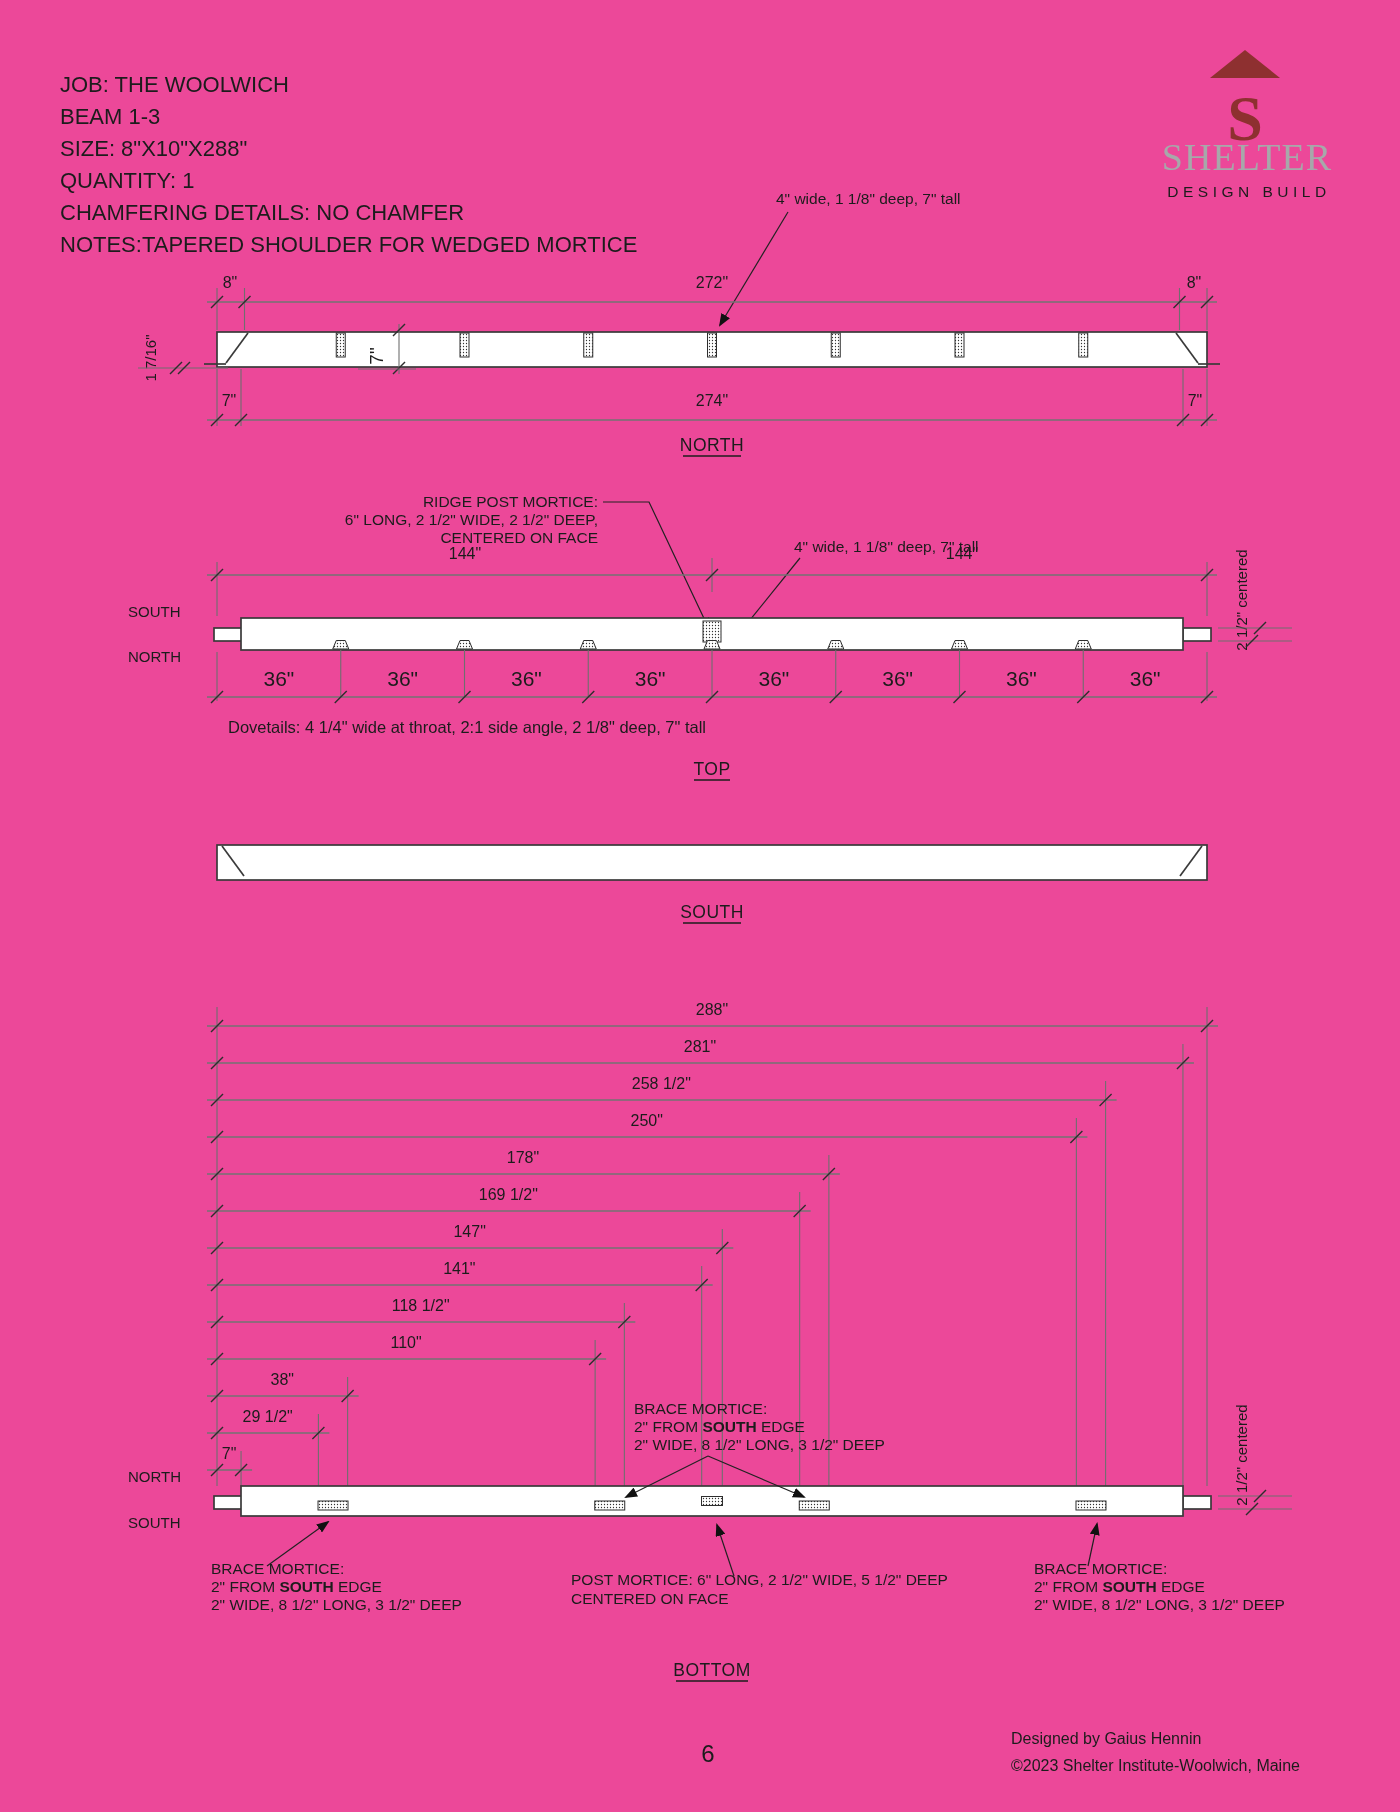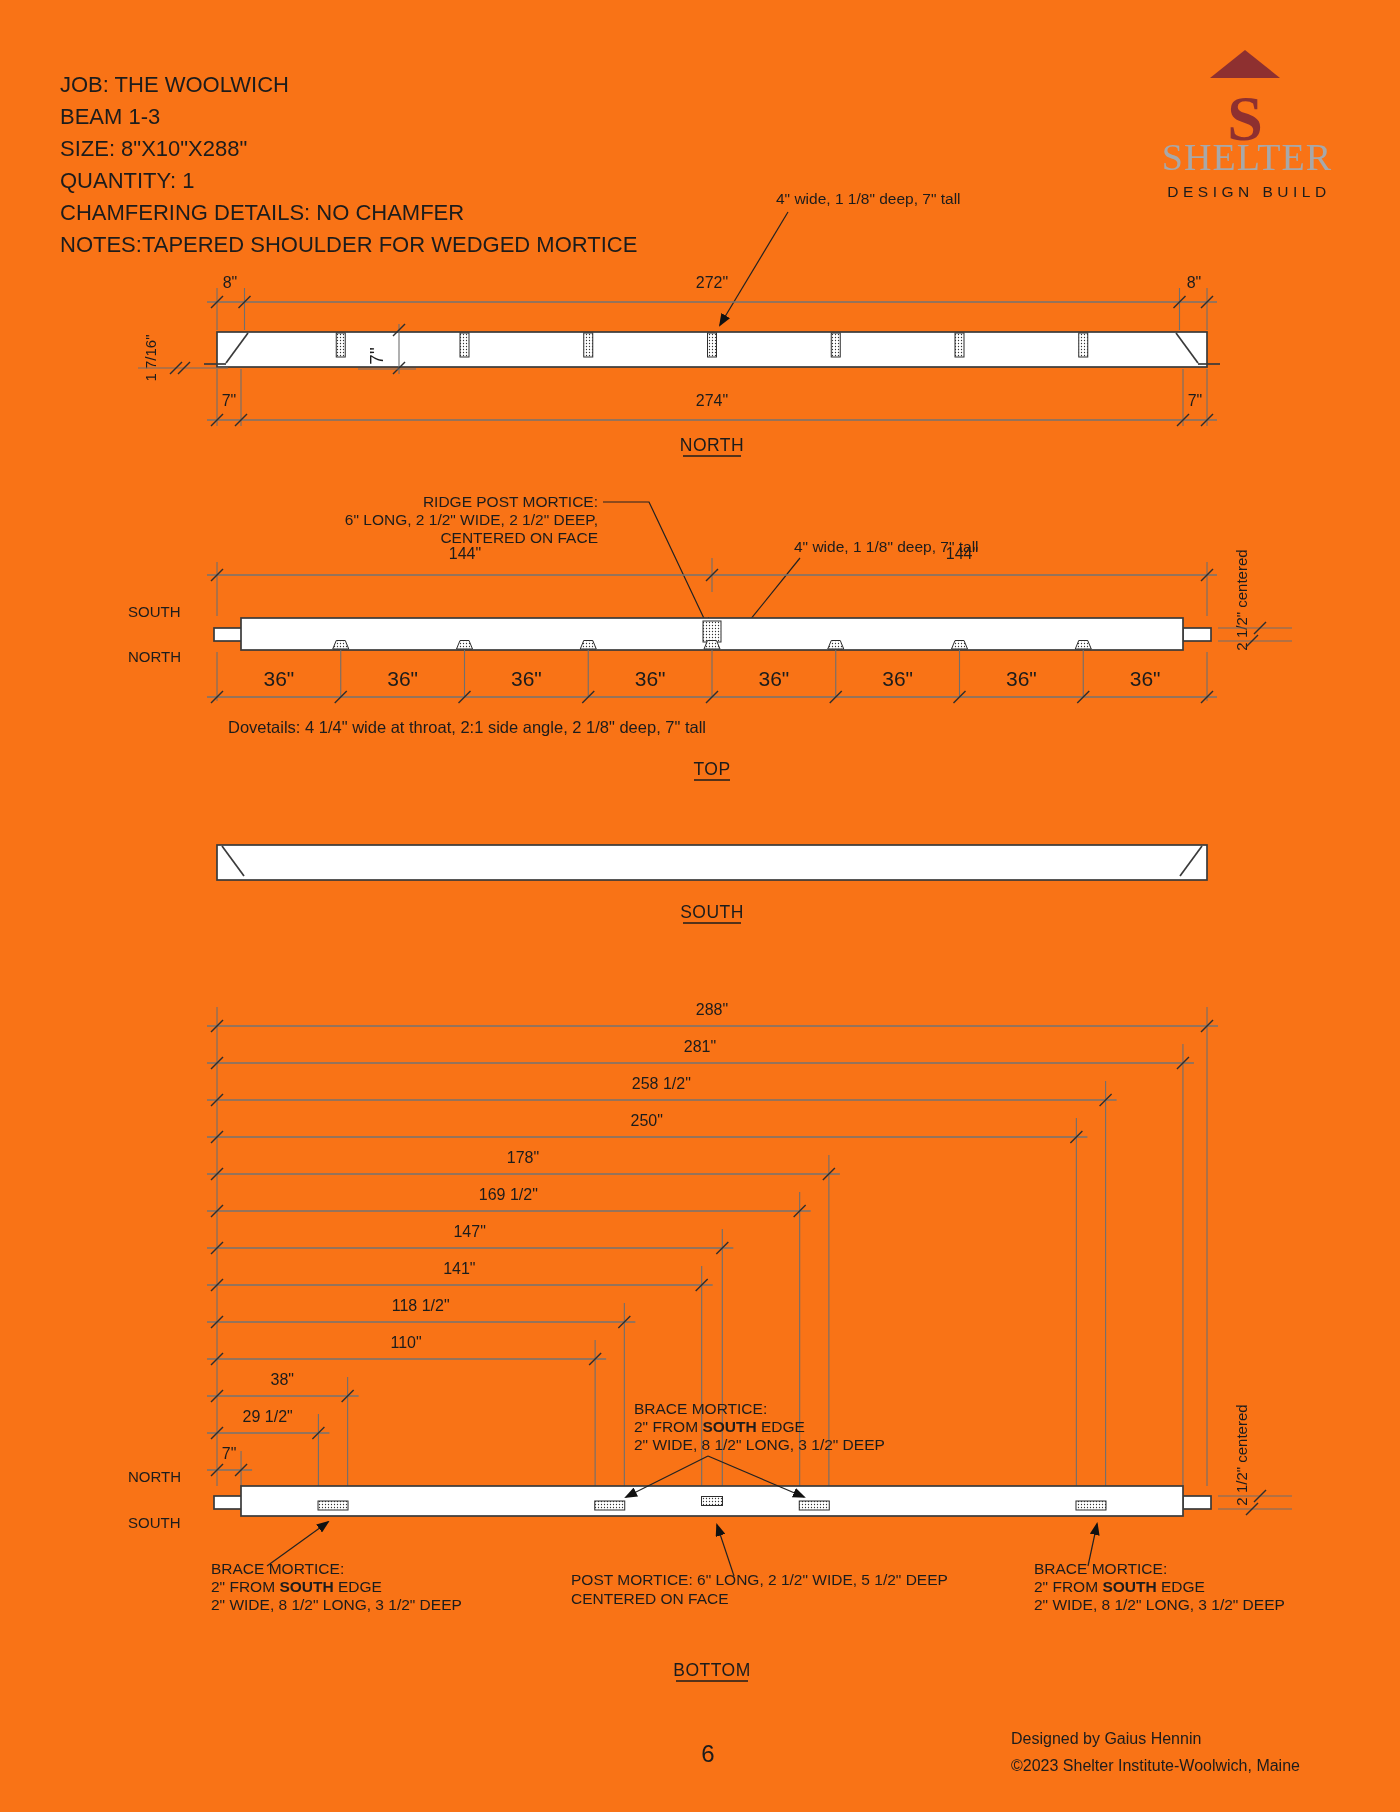--- a/index.html
+++ b/index.html
@@ -1,16 +1,16 @@
 <!DOCTYPE html>
 <html><head>
 <meta charset="utf-8">
 <style>
   html,body{margin:0;padding:0;background:#e8e8e8;}
-  .page{position:relative;width:1400px;height:1812px;background:#f97316;margin:0 auto;overflow:hidden;}
+  .page{position:relative;width:1400px;height:1812px;background:#ec4899;margin:0 auto;overflow:hidden;}
   svg{position:absolute;left:0;top:0;}
   .t{font-family:"Liberation Sans","DejaVu Sans",sans-serif;fill:#1c1c1c;}
   .hdr{font-size:22px;}
   .dim{font-size:16px;text-anchor:middle;}
   .dimS{font-size:16px;}
   .bay{font-size:21px;text-anchor:middle;}
   .side{font-size:15px;}
   .callout{font-size:15.5px;}
   .viewlabel{font-size:17.5px;text-anchor:middle;letter-spacing:.5px;}
   .note{font-size:16.5px;}

